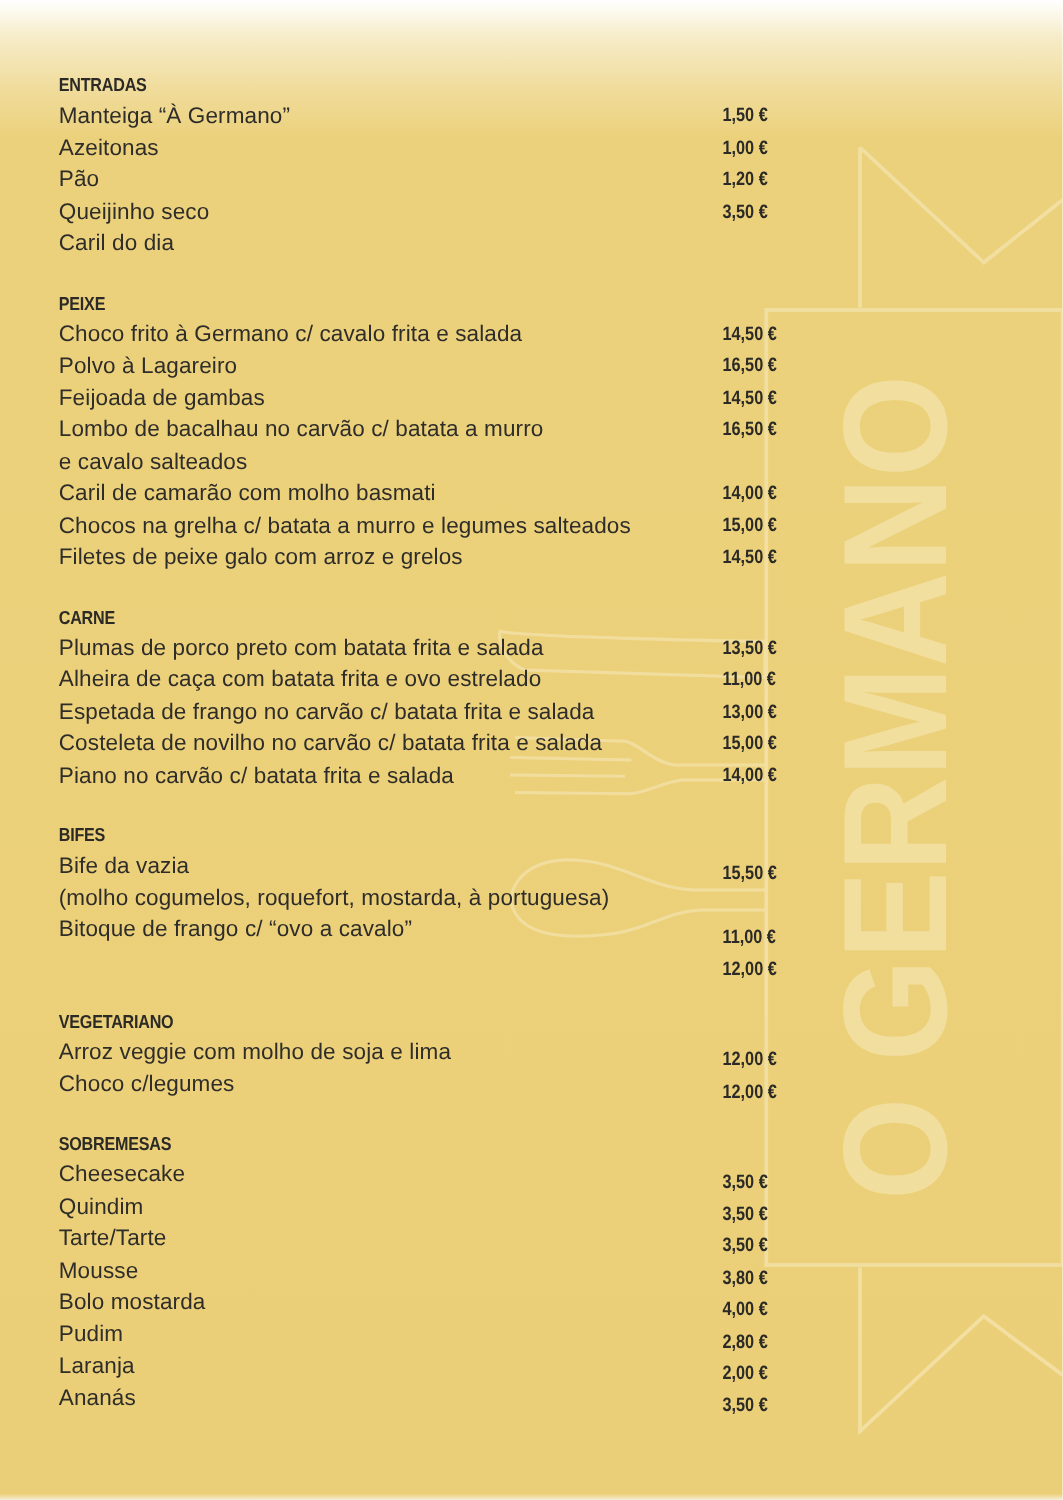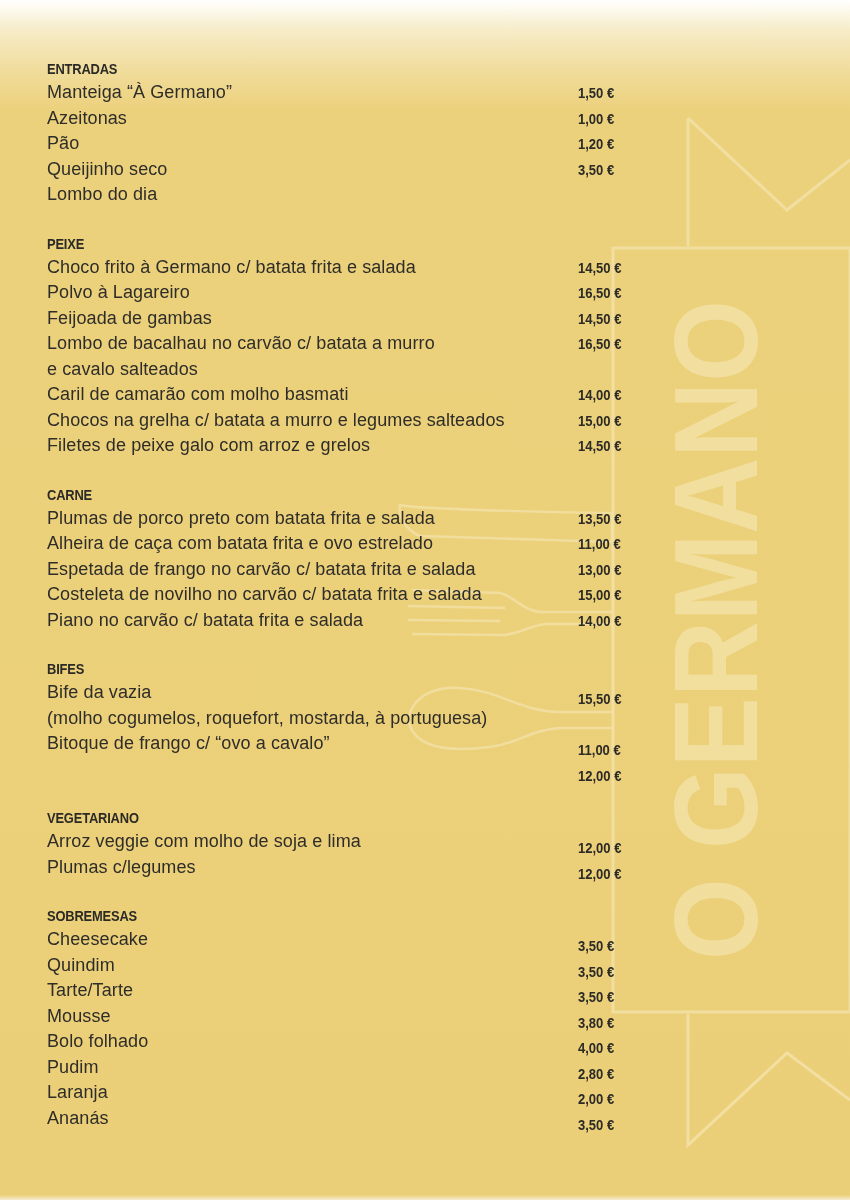--- a/index.html
+++ b/index.html
@@ -54,26 +54,26 @@
 </svg>
 
 <div class="menu">
 
   <div class="section">
     <div class="section-title">ENTRADAS</div>
     <div class="row"><span class="name">Manteiga “À Germano”</span><span class="price">1,50  €</span></div>
     <div class="row"><span class="name">Azeitonas</span><span class="price">1,00  €</span></div>
     <div class="row"><span class="name">Pão</span><span class="price">1,20  €</span></div>
     <div class="row"><span class="name">Queijinho seco</span><span class="price">3,50 €</span></div>
-    <div class="row"><span class="name">Lombo do dia</span><span class="price"></span></div>
+    <div class="row"><span class="name">Caril do dia</span><span class="price"></span></div>
   </div>
 
   <div class="section">
     <div class="section-title">PEIXE</div>
-    <div class="row"><span class="name">Choco frito à Germano c/ batata frita e salada</span><span class="price">14,50 €</span></div>
+    <div class="row"><span class="name">Choco frito à Germano c/ cavalo frita e salada</span><span class="price">14,50 €</span></div>
     <div class="row"><span class="name">Polvo à Lagareiro</span><span class="price">16,50 €</span></div>
     <div class="row"><span class="name">Feijoada de gambas</span><span class="price">14,50 €</span></div>
     <div class="row"><span class="name">Lombo de bacalhau no carvão c/ batata a murro</span><span class="price">16,50 €</span></div>
     <div class="row"><span class="name">e cavalo salteados</span><span class="price"></span></div>
     <div class="row"><span class="name">Caril de camarão com molho basmati</span><span class="price">14,00 €</span></div>
     <div class="row"><span class="name">Chocos na grelha c/ batata a murro e legumes salteados</span><span class="price">15,00 €</span></div>
     <div class="row"><span class="name">Filetes de peixe galo com arroz e grelos</span><span class="price">14,50 €</span></div>
   </div>
 
   <div class="section">
@@ -89,28 +89,28 @@
     <div class="section-title">BIFES</div>
     <div class="row"><span class="name">Bife da vazia</span><span class="price low">15,50 €</span></div>
     <div class="row"><span class="name">(molho cogumelos, roquefort, mostarda, à portuguesa)</span><span class="price"></span></div>
     <div class="row"><span class="name">Bitoque de frango c/ “ovo a cavalo”</span><span class="price low">11,00  €</span></div>
     <div class="row"><span class="price low">12,00 €</span></div>
   </div>
 
   <div class="section">
     <div class="section-title">VEGETARIANO</div>
     <div class="row"><span class="name">Arroz veggie com molho de soja e lima</span><span class="price low">12,00 €</span></div>
-    <div class="row"><span class="name">Plumas c/legumes</span><span class="price low">12,00 €</span></div>
+    <div class="row"><span class="name">Choco c/legumes</span><span class="price low">12,00 €</span></div>
   </div>
 
   <div class="section">
     <div class="section-title">SOBREMESAS</div>
     <div class="row"><span class="name">Cheesecake</span><span class="price low">3,50 €</span></div>
     <div class="row"><span class="name">Quindim</span><span class="price low">3,50 €</span></div>
     <div class="row"><span class="name">Tarte/Tarte</span><span class="price low">3,50 €</span></div>
     <div class="row"><span class="name">Mousse</span><span class="price low">3,80 €</span></div>
-    <div class="row"><span class="name">Bolo folhado</span><span class="price low">4,00 €</span></div>
+    <div class="row"><span class="name">Bolo mostarda</span><span class="price low">4,00 €</span></div>
     <div class="row"><span class="name">Pudim</span><span class="price low">2,80 €</span></div>
     <div class="row"><span class="name">Laranja</span><span class="price low">2,00 €</span></div>
     <div class="row"><span class="name">Ananás</span><span class="price low">3,50 €</span></div>
   </div>
 
 </div>
 
 </body></html>

